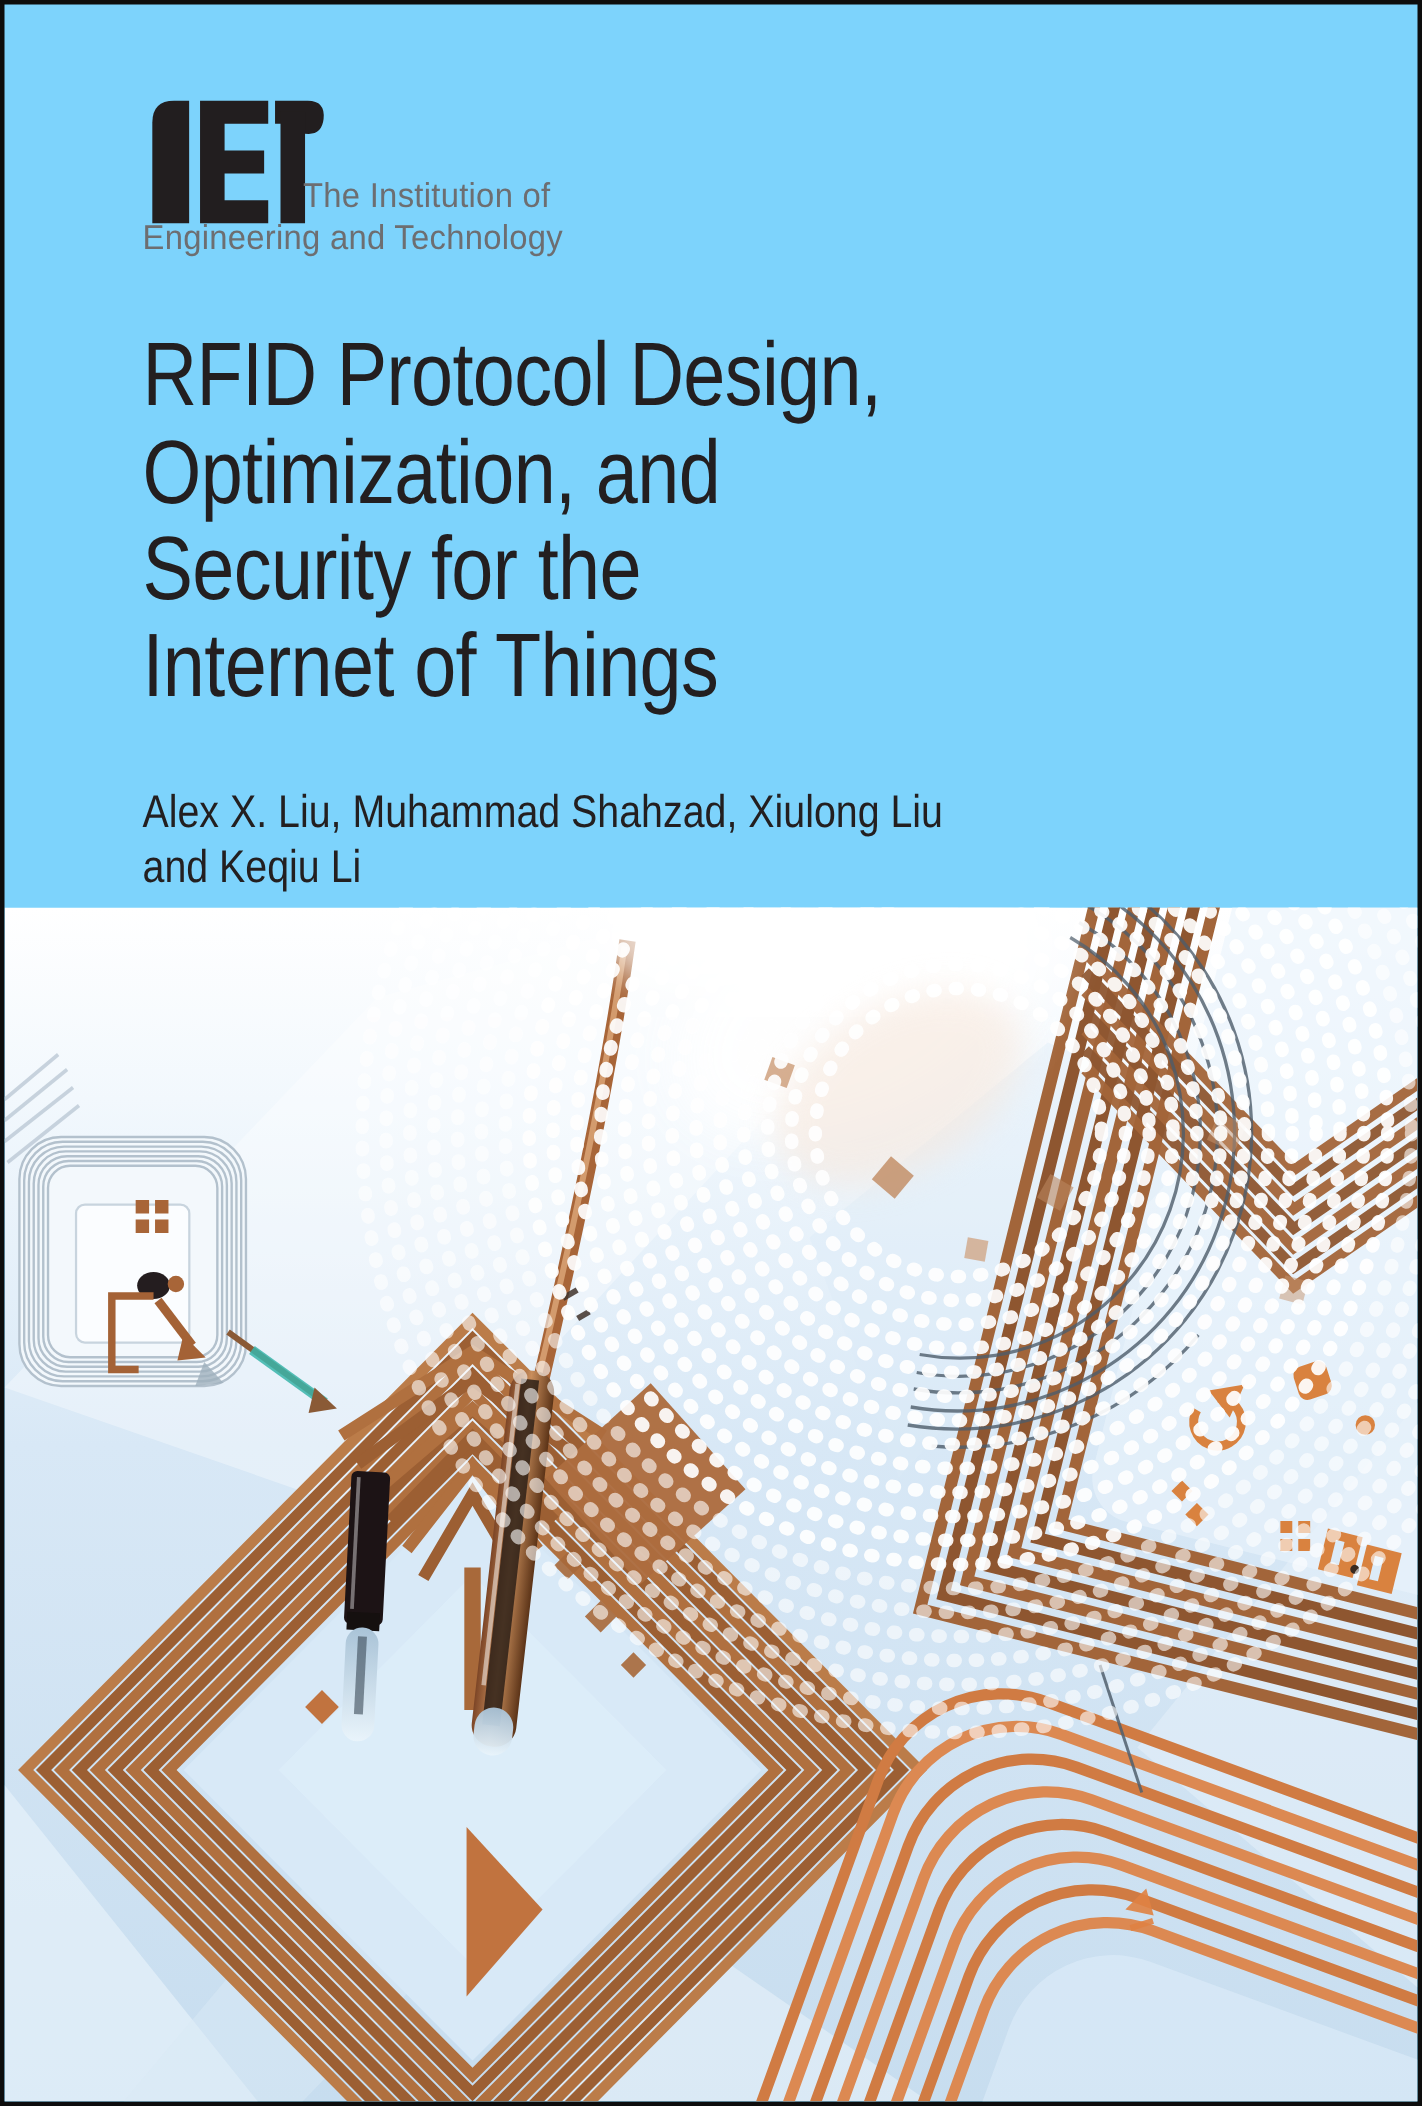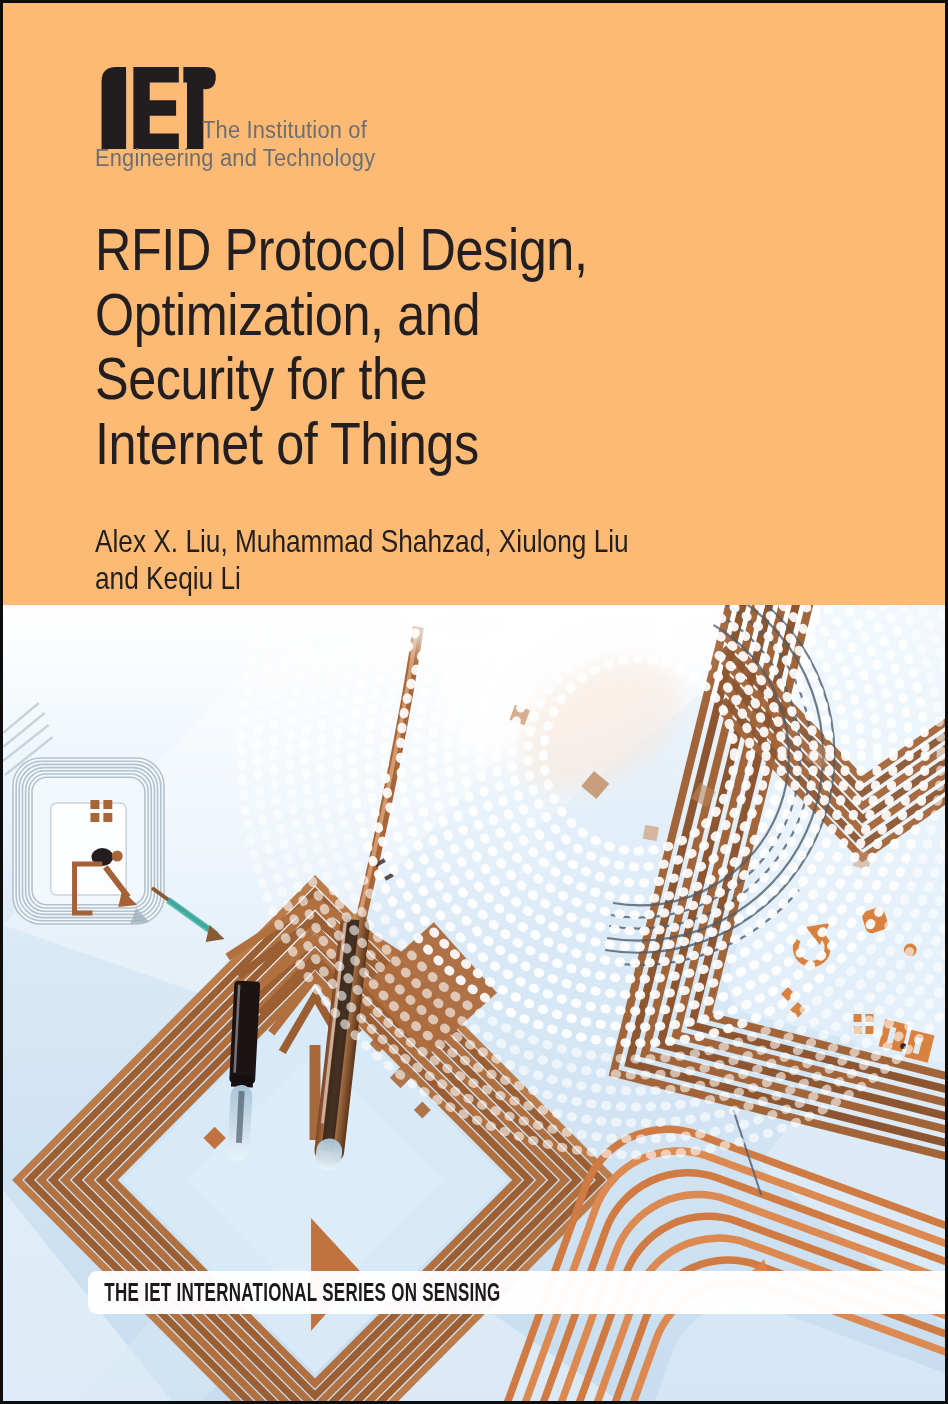--- a/index.html
+++ b/index.html
@@ -1,21 +1,21 @@
 <!DOCTYPE html>
 <html><head>
 <meta charset="utf-8">
 <style>
   html,body{margin:0;padding:0;background:#555;}
   *{box-sizing:border-box;}
   .cover{
     position:relative;
     width:948px;height:1404px;
     margin:0 auto;
-    background:#fdba74;
+    background:#7dd3fc;
     border:3px solid #0d0d0d;
     overflow:hidden;
     font-family:"Liberation Sans", sans-serif;
   }
   
   .logo-mark{position:absolute;left:94px;top:58px;width:120px;height:94px;}
   .tagline1{position:absolute;left:199px;top:114px;font-size:23px;color:#6d6e71;
     transform:scaleX(.95);transform-origin:left top;white-space:nowrap;letter-spacing:.2px;}
   .tagline2{position:absolute;left:92px;top:142px;font-size:23px;color:#6d6e71;
     transform:scaleX(.95);transform-origin:left top;white-space:nowrap;letter-spacing:.2px;}
@@ -319,17 +319,14 @@
         <circle cx="640" cy="150" r="336"></circle>
             <circle cx="640" cy="150" r="352"></circle>
         <circle cx="640" cy="150" r="368"></circle>
             <circle cx="640" cy="150" r="384"></circle>
         <circle cx="640" cy="150" r="400"></circle>
       </g>
     </g>
   </svg>
   </div>
 
-  <div class="series-band">
-    <span>THE IET INTERNATIONAL SERIES ON SENSING</span>
-  </div>
 
 </div>
 
 </body></html>

